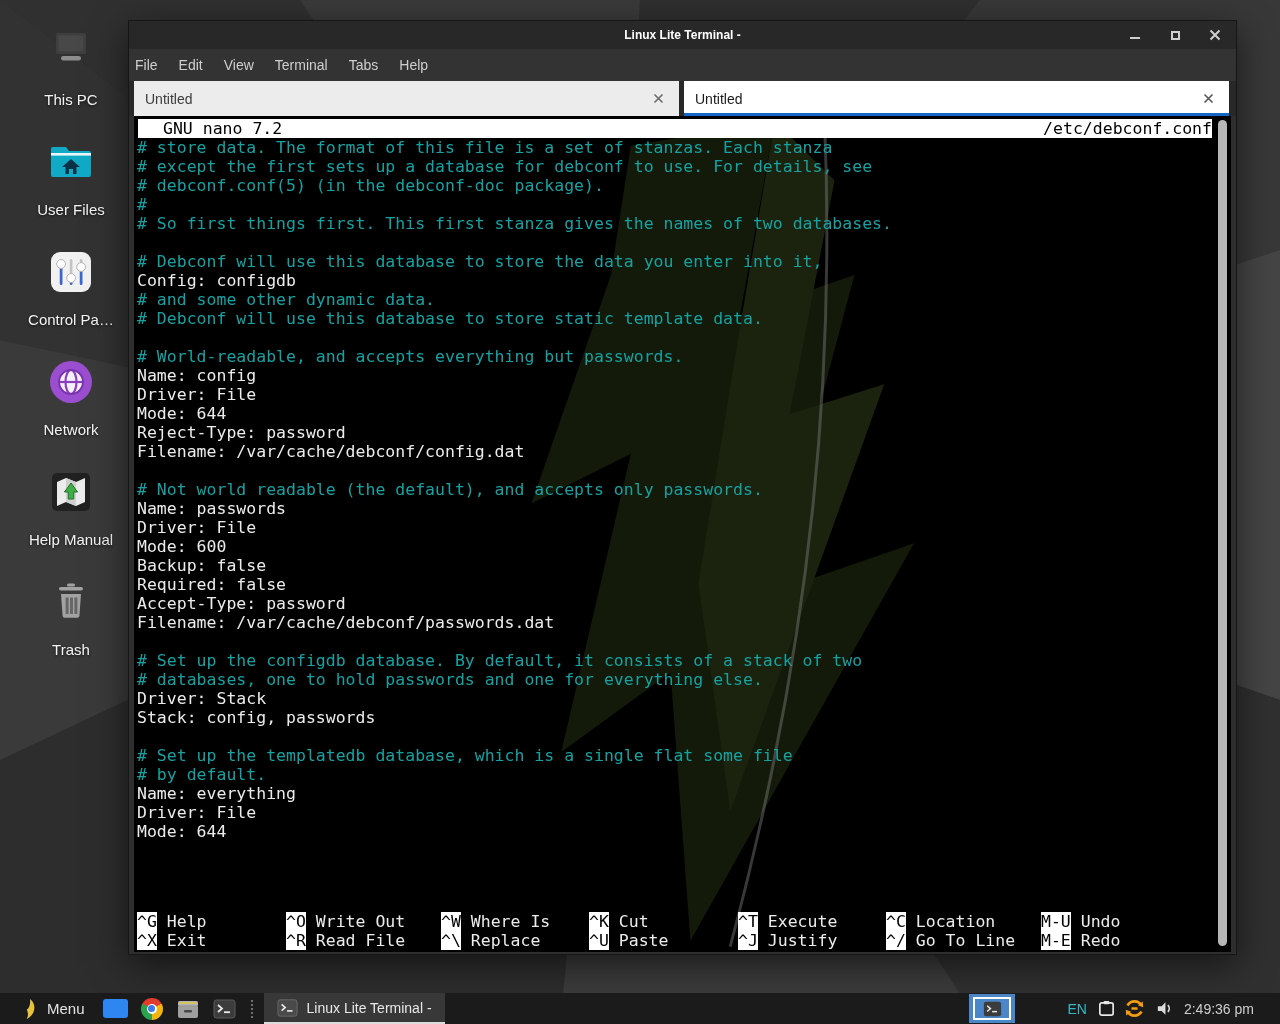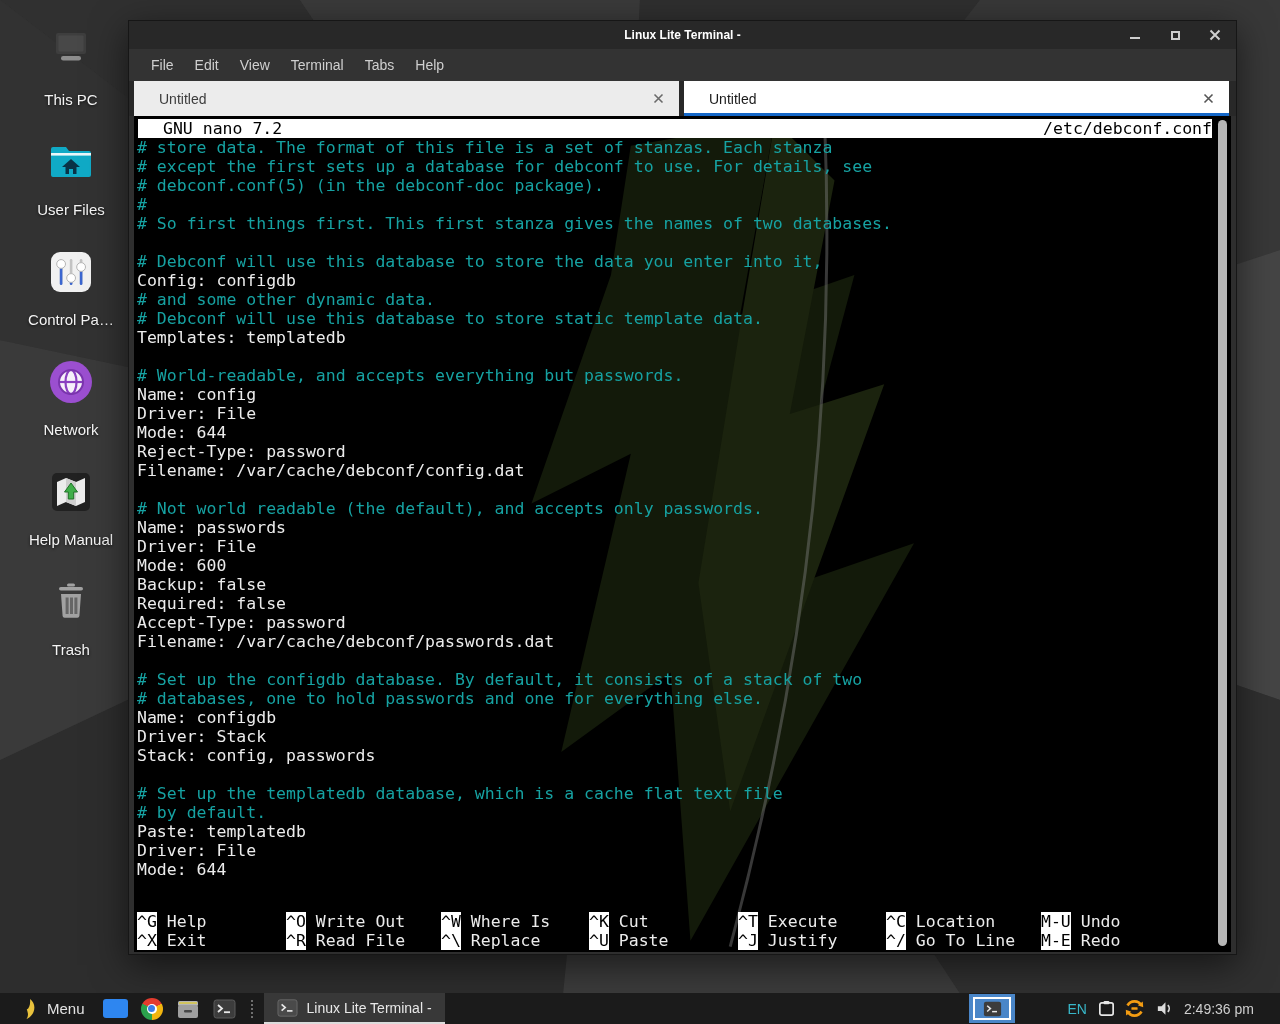--- a/index.html
+++ b/index.html
@@ -24,30 +24,30 @@
   .titlebar { height:28px; background:#282828; position:relative;
               display:flex; align-items:center; justify-content:center; }
   .titlebar .wtitle { color:#ffffff; font-size:12px; font-weight:bold; }
   .win-controls { position:absolute; right:14px; top:0; height:28px;
                   display:flex; align-items:center; gap:26px; }
   .wc { width:14px; height:14px; display:flex; align-items:center; justify-content:center; }
   .wc-min { width:10px; height:2px; background:#cfcfcf; margin-top:6px; }
   .wc-max { width:9px; height:9px; border:2px solid #cfcfcf; }
 
   .menubar { height:32px; background:#333333; display:flex; align-items:center;
-             padding-left:20px; gap:17px; }
+             padding-left:4px; gap:17px; }
   .menu-item { color:#cfcfcf; font-size:14px; padding:3px 2px; }
 
   .tabbar { height:35px; background:#282828; display:flex; padding:0 7px 0 5px; gap:5px; }
   .tab { flex:1; position:relative; display:flex; align-items:center; }
   .tab-inactive { background:#ececec; }
   .tab-active { background:#ffffff; }
   .tab-active::after { content:""; position:absolute; left:0; right:0; bottom:0;
                        height:3px; background:var(--tab-accent,#1467c8); }
-  .tab-label { padding-left:25px; font-size:14px; color:#3c3c3c; }
+  .tab-label { padding-left:11px; font-size:14px; color:#3c3c3c; }
   .tab-active .tab-label { color:#1a1a1a; }
   .tab-close { position:absolute; right:14px; top:10px; width:14px; height:14px;
                display:flex; align-items:center; justify-content:center; }
 
   .term { position:relative; margin:0 5px; height:836px; background:#000;
           font-family:"DejaVu Sans Mono", monospace; font-size:16.5px; overflow:hidden; }
   #watermark { position:absolute; inset:0; }
   .nano-header { position:relative; margin:3px 19px 0 4px; height:19px; line-height:19px;
                  background:#ffffff; color:#000; }
   .nh-version { position:absolute; left:25px; }
@@ -235,47 +235,45 @@
           <div class="nline c"># store data. The format of this file is a set of stanzas. Each stanza</div>
           <div class="nline c"># except the first sets up a database for debconf to use. For details, see</div>
           <div class="nline c"># debconf.conf(5) (in the debconf-doc package).</div>
           <div class="nline c">#</div>
           <div class="nline c"># So first things first. This first stanza gives the names of two databases.</div>
           <div class="nline p">&nbsp;</div>
           <div class="nline c"># Debconf will use this database to store the data you enter into it,</div>
           <div class="nline p">Config: configdb</div>
           <div class="nline c"># and some other dynamic data.</div>
           <div class="nline c"># Debconf will use this database to store static template data.</div>
-          <div class="nline p">Templates: templatedb</div>
           <div class="nline p">&nbsp;</div>
           <div class="nline c"># World-readable, and accepts everything but passwords.</div>
           <div class="nline p">Name: config</div>
           <div class="nline p">Driver: File</div>
           <div class="nline p">Mode: 644</div>
           <div class="nline p">Reject-Type: password</div>
           <div class="nline p">Filename: /var/cache/debconf/config.dat</div>
           <div class="nline p">&nbsp;</div>
           <div class="nline c"># Not world readable (the default), and accepts only passwords.</div>
           <div class="nline p">Name: passwords</div>
           <div class="nline p">Driver: File</div>
           <div class="nline p">Mode: 600</div>
           <div class="nline p">Backup: false</div>
           <div class="nline p">Required: false</div>
           <div class="nline p">Accept-Type: password</div>
           <div class="nline p">Filename: /var/cache/debconf/passwords.dat</div>
           <div class="nline p">&nbsp;</div>
           <div class="nline c"># Set up the configdb database. By default, it consists of a stack of two</div>
           <div class="nline c"># databases, one to hold passwords and one for everything else.</div>
-          <div class="nline p">Name: configdb</div>
           <div class="nline p">Driver: Stack</div>
           <div class="nline p">Stack: config, passwords</div>
           <div class="nline p">&nbsp;</div>
-          <div class="nline c"># Set up the templatedb database, which is a cache flat text file</div>
+          <div class="nline c"># Set up the templatedb database, which is a single flat some file</div>
           <div class="nline c"># by default.</div>
-          <div class="nline p">Paste: templatedb</div>
+          <div class="nline p">Name: everything</div>
           <div class="nline p">Driver: File</div>
           <div class="nline p">Mode: 644</div>
         </div>
 
       <div class="nano-shortcuts" id="nano-shortcuts">
           <div class="scol" style="left: 0px;">
             <div class="srow"><span class="skey">^G</span> Help</div>
             <div class="srow"><span class="skey">^X</span> Exit</div>
           </div>
           <div class="scol" style="left: 149px;">

